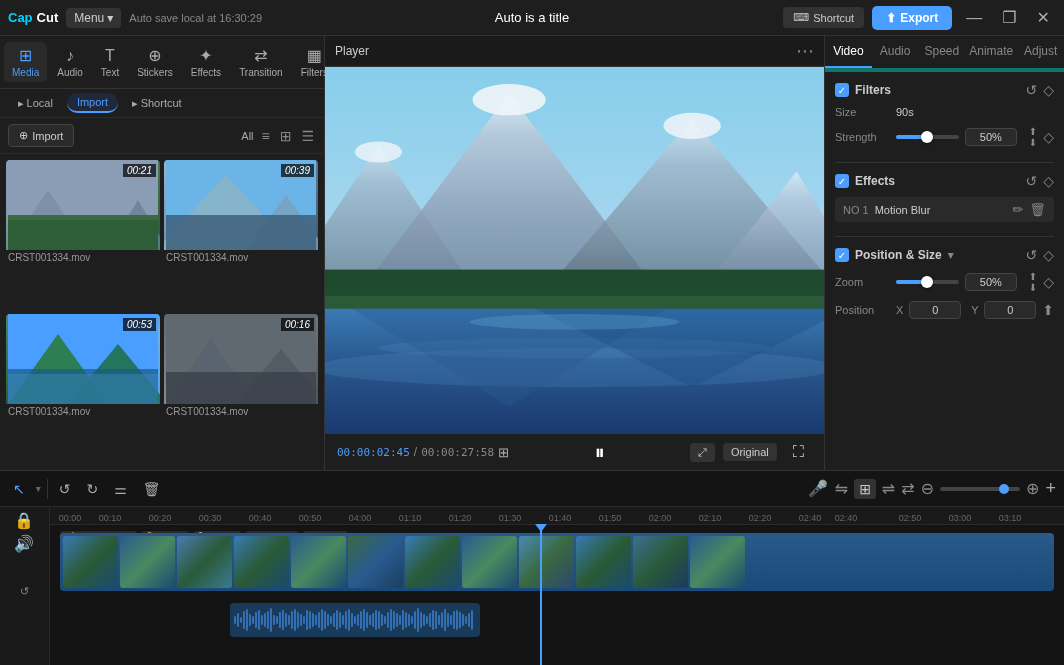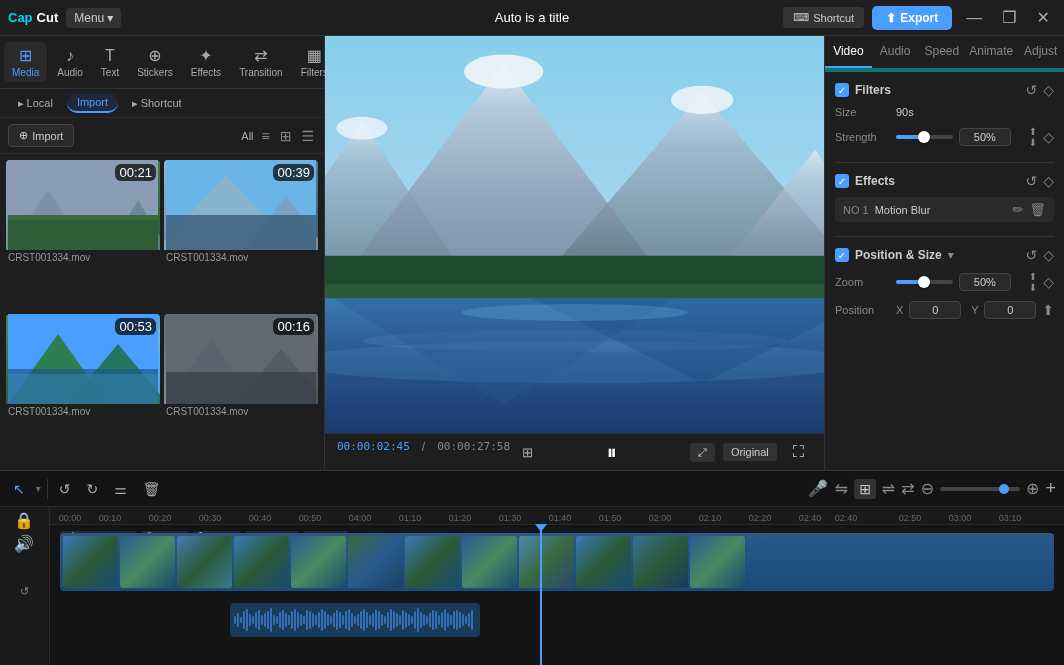--- a/index.html
+++ b/index.html
@@ -194,23 +194,24 @@
       width: 100%;
       height: 90px;
       display: block;
     }
     .media-duration {
       position: absolute;
       top: 4px;
       right: 4px;
       background: rgba(0,0,0,0.7);
       color: #fff;
-      font-size: 13px;
+      font-size: 10px;
       padding: 1px 4px;
-      border-radius: 6px;
+      border-radius: 0;
+      font-style: italic;
     }
     .media-filename {
       font-size: 10px;
       color: #999;
       padding: 2px 2px;
       background: #1e1e1e;
     }
 
     
     #center-panel {
@@ -238,21 +239,22 @@
     }
     
     .mountain-scene {
       width: 100%; height: 100%; position: relative; overflow: hidden;
     }
 
     #player-controls {
       background: #1e1e1e;
       padding: 6px 12px;
       display: flex;
-      gap: 12px;
+      align-items: center;
+      gap: 4px;
       border-top: 1px solid #333;
     }
     #time-current { color: #4a9eff; font-size: 11px; font-family: monospace; }
     #time-total { color: #888; font-size: 11px; font-family: monospace; }
     #time-sep { color: #888; }
     #grid-icon-btn { color: #aaa; background: none; border: none; cursor: pointer; }
     .ctrl-spacer { flex: 1; }
     #play-btn {
       background: none; border: none; color: #fff; font-size: 20px; cursor: pointer;
       display: flex; align-items: center; justify-content: center;
@@ -384,21 +386,21 @@
       color: #ccc;
       padding: 2px 6px;
       border-radius: 4px;
       font-size: 11px;
       width: 52px;
       text-align: center;
     }
     .prop-number-input-with-arrows {
       display: flex;
       align-items: center;
-      gap: 16px;
+      gap: 10px;
     }
     .effect-item {
       display: flex;
       align-items: center;
       gap: 6px;
       background: #2a2a2a;
       padding: 5px 8px;
       border-radius: 4px;
       margin-bottom: 6px;
     }
@@ -588,20 +590,21 @@
 
 <div id="topbar">
   <div id="logo">
     <span style="color:#00d4ff">Cap</span>
       <span>Cut</span>
   </div>
   <button id="menu-btn">
     <span>Menu</span>
     <span>▾</span>
   </button>
+  <span id="autosave">Auto save local at 16:30:29</span>
   <span id="title-center">Auto is a title</span>
   <div id="topbar-right">
     <button class="topbar-icon-btn">
       <span>⌨</span>
       <span>Shortcut</span>
     </button>
     <button id="export-btn">
       <span>⬆</span>
       <span>Export</span>
     </button>
@@ -712,20 +715,24 @@
             <rect x="0" y="58" width="150" height="32" fill="#3a4048" opacity="0.8"></rect>
           </svg>
         </div>
         <span class="media-duration">00:16</span>
         <div class="media-filename">CRST001334.mov</div>
       </div>
     </div>
   </div>
 
   <div id="center-panel">
+    <div id="player-header">
+      <span id="player-title">Player</span>
+      <button id="player-menu">⋯</button>
+    </div>
     <div id="player-viewport">
       <div class="mountain-scene">
 
         <svg width="100%" height="100%" viewBox="0 0 460 280" preserveAspectRatio="xMidYMid slice" style="display:block;width:100%;height:100%">
 
           <defs>
             <linearGradient id="skyGrad" x1="0" y1="0" x2="0" y2="1">
               <stop offset="0%" stop-color="#87CEEB"></stop>
               <stop offset="60%" stop-color="#b0d8f0"></stop>
               <stop offset="100%" stop-color="#c8e8f8"></stop>

